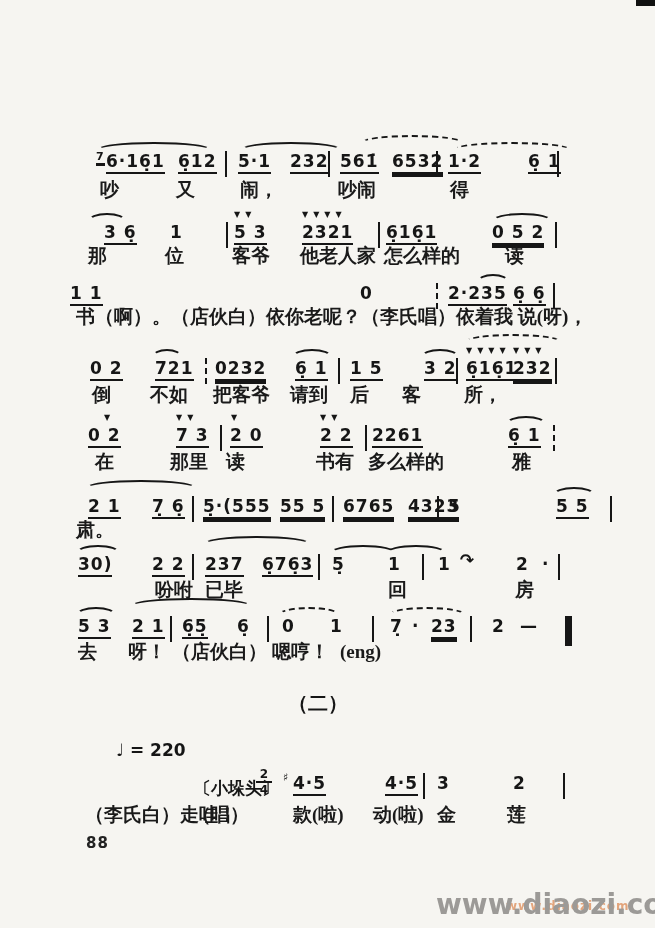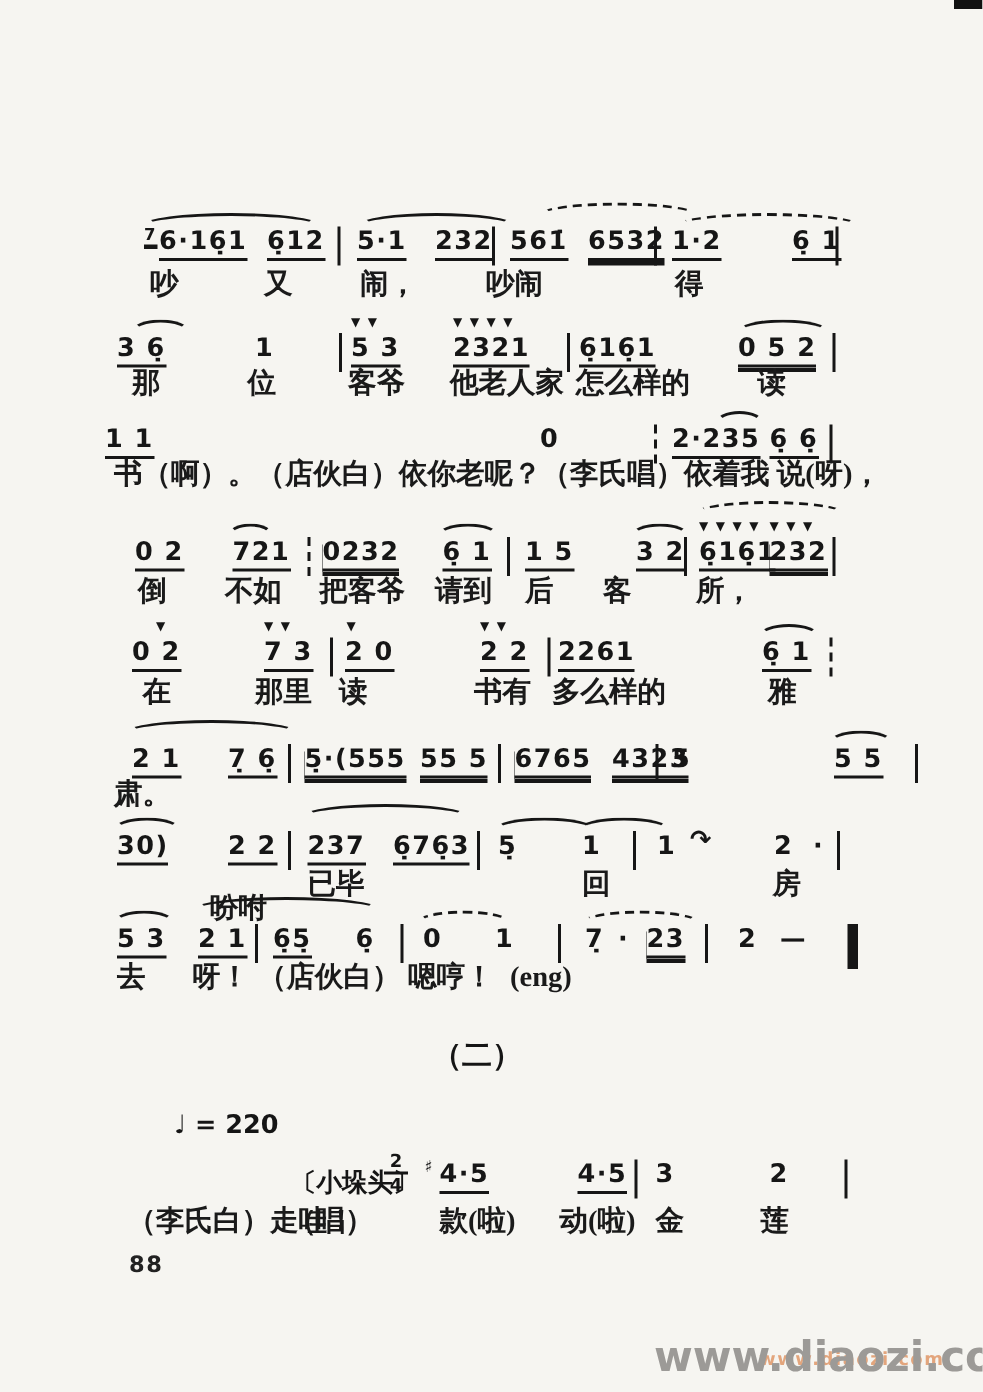--- a/index.html
+++ b/index.html
@@ -65,23 +65,23 @@
       <span class="bar" style="left: 328px; top: 151px;"></span>
       <span class="bar" style="left: 436px; top: 151px;"></span>
       <span class="bar" style="left: 557px; top: 151px;"></span>
       <span class="slur" style="left: 96px; top: 142px; width: 112px;"></span>
       <span class="slur" style="left: 240px; top: 142px; width: 98px;"></span>
       <span class="slur dashed" style="left: 360px; top: 135px; width: 100px;"></span>
       <span class="slur dashed" style="left: 452px; top: 142px; width: 116px;"></span>
       <span class="lyric" style="left: 100px; top: 180px;">吵</span>
       <span class="lyric" style="left: 176px; top: 180px;">又</span>
       <span class="lyric" style="left: 240px; top: 180px;">闹，</span>
-      <span class="lyric" style="left: 324px; top: 180px;">吵闹</span>
+      <span class="lyric" style="left: 338px; top: 180px;">吵闹</span>
       <span class="lyric" style="left: 450px; top: 180px;">得</span>
-      <span class="note u1" style="left: 78px; top: 224px;">3 6̣</span>
+      <span class="note u1" style="left: 104px; top: 224px;">3 6̣</span>
       <span class="note" style="left: 170px; top: 224px;">1</span>
       <span class="note u1" style="left: 234px; top: 224px;">5 3</span>
       <span class="acc" style="left: 234px; top: 211px;">▼▼</span>
       <span class="note u1" style="left: 302px; top: 224px;">2321</span>
       <span class="acc" style="left: 302px; top: 211px;">▼▼▼▼</span>
       <span class="note u1" style="left: 386px; top: 224px;">6̣16̣1</span>
       <span class="note u2" style="left: 492px; top: 224px;">0 5 2</span>
       <span class="bar" style="left: 226px; top: 222px;"></span>
       <span class="bar" style="left: 378px; top: 222px;"></span>
       <span class="bar" style="left: 555px; top: 222px;"></span>
@@ -172,21 +172,21 @@
       <span class="note" style="left: 516px; top: 556px;">2</span>
       <span class="note" style="left: 542px; top: 556px;">·</span>
       <span class="bar" style="left: 192px; top: 554px;"></span>
       <span class="bar" style="left: 318px; top: 554px;"></span>
       <span class="bar" style="left: 422px; top: 554px;"></span>
       <span class="bar" style="left: 558px; top: 554px;"></span>
       <span class="slur" style="left: 76px; top: 545px; width: 40px;"></span>
       <span class="slur" style="left: 203px; top: 536px; width: 104px;"></span>
       <span class="slur" style="left: 330px; top: 545px; width: 62px;"></span>
       <span class="slur" style="left: 386px; top: 545px; width: 56px;"></span>
-      <span class="lyric" style="left: 140px; top: 580px; margin-top: 16px;">吩咐</span>
+      <span class="lyric" style="left: 155px; top: 580px;">吩咐</span>
       <span class="lyric" style="left: 205px; top: 580px;">已毕</span>
       <span class="lyric" style="left: 388px; top: 580px;">回</span>
       <span class="lyric" style="left: 515px; top: 580px;">房</span>
       <span class="note u1" style="left: 78px; top: 618px;">5 3</span>
       <span class="note u1" style="left: 132px; top: 618px;">2 1</span>
       <span class="note u1" style="left: 182px; top: 618px;">6̣5̣</span>
       <span class="note" style="left: 237px; top: 618px;">6̣</span>
       <span class="note" style="left: 282px; top: 618px;">0</span>
       <span class="note" style="left: 330px; top: 618px;">1</span>
       <span class="note" style="left: 390px; top: 618px;">7̣</span>

